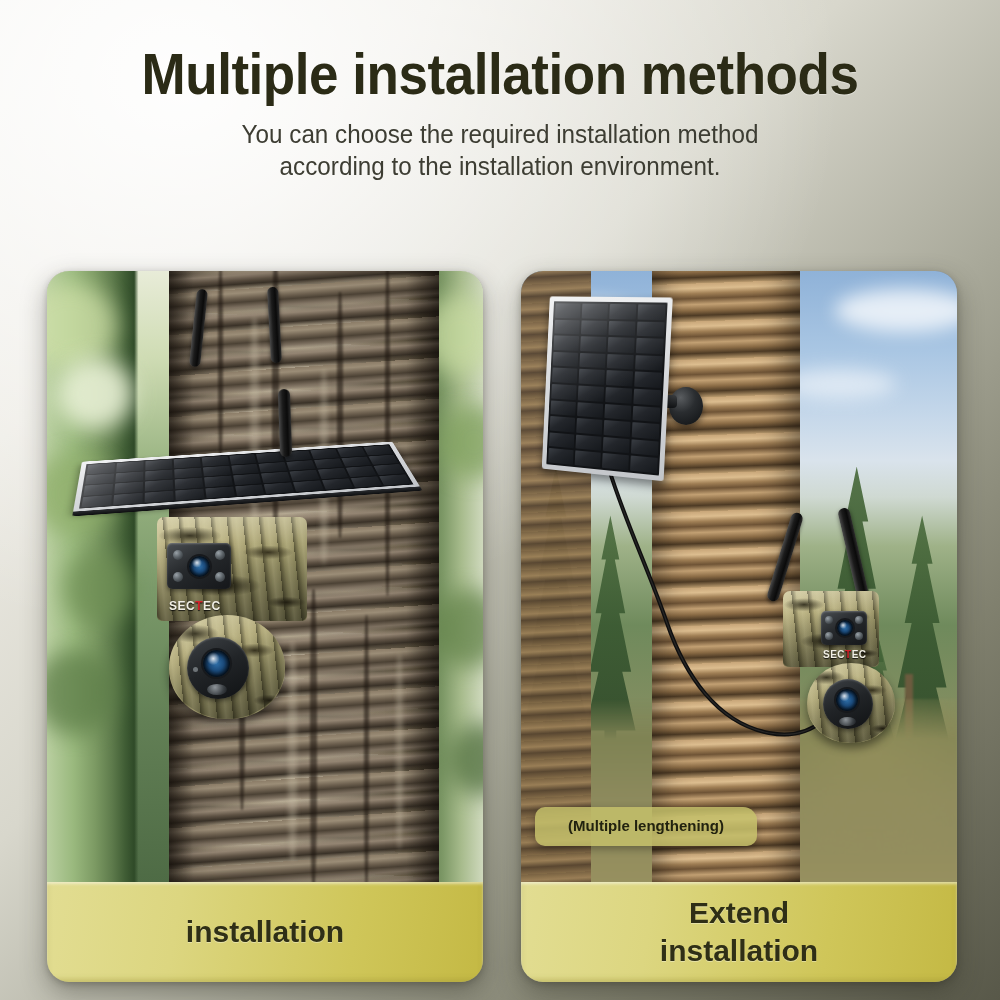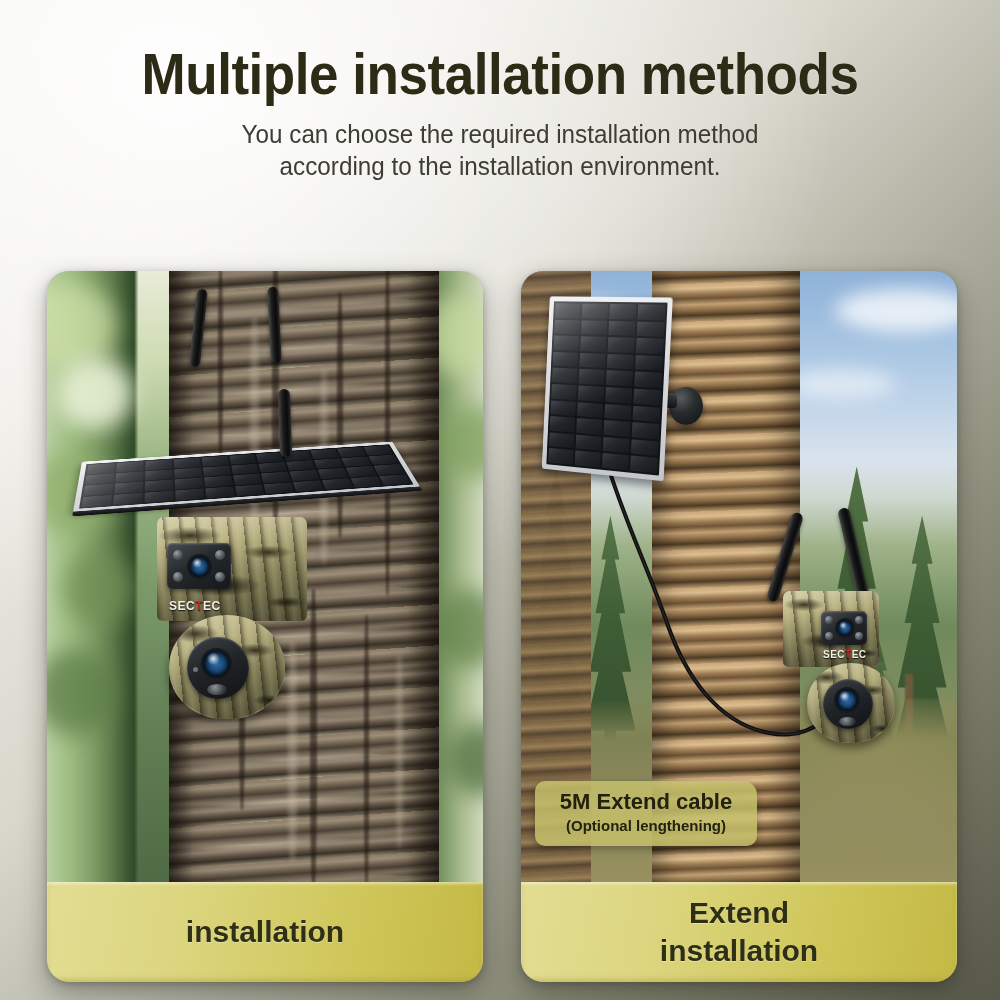--- a/index.html
+++ b/index.html
@@ -459,22 +459,21 @@
       <div class="dome camo" style="left:286px;top:392px;width:88px;height:80px;"></div>
       <div style="position:absolute;left:286px;top:392px;width:88px;height:80px;border-radius:50%;
                   background:linear-gradient(160deg,rgba(255,255,255,0.14),rgba(0,0,0,0) 34%,rgba(0,0,0,0.36) 100%);"></div>
       <div class="dome-face" style="left:302px;top:408px;width:50px;height:50px;">
         <div class="lens" style="left:13px;top:10px;width:22px;height:22px;"></div>
         <div style="position:absolute;left:16px;bottom:3px;width:17px;height:9px;border-radius:50%;
                     background:radial-gradient(circle at 40% 30%,#8e9499,#3a3f43 60%,#16191c 100%);"></div>
       </div>
 
       <div class="badge">
-        <div class="b1">5M Extend cable</div>
-        <div class="b2">(Optional lengthening)</div>
+        <div class="b2">(Multiple lengthening)</div>
       </div>
     </div>
 
     <div class="caption">
       <span>Extend</span>
       <span>installation</span>
     </div>
   </div>
 
 </div>

